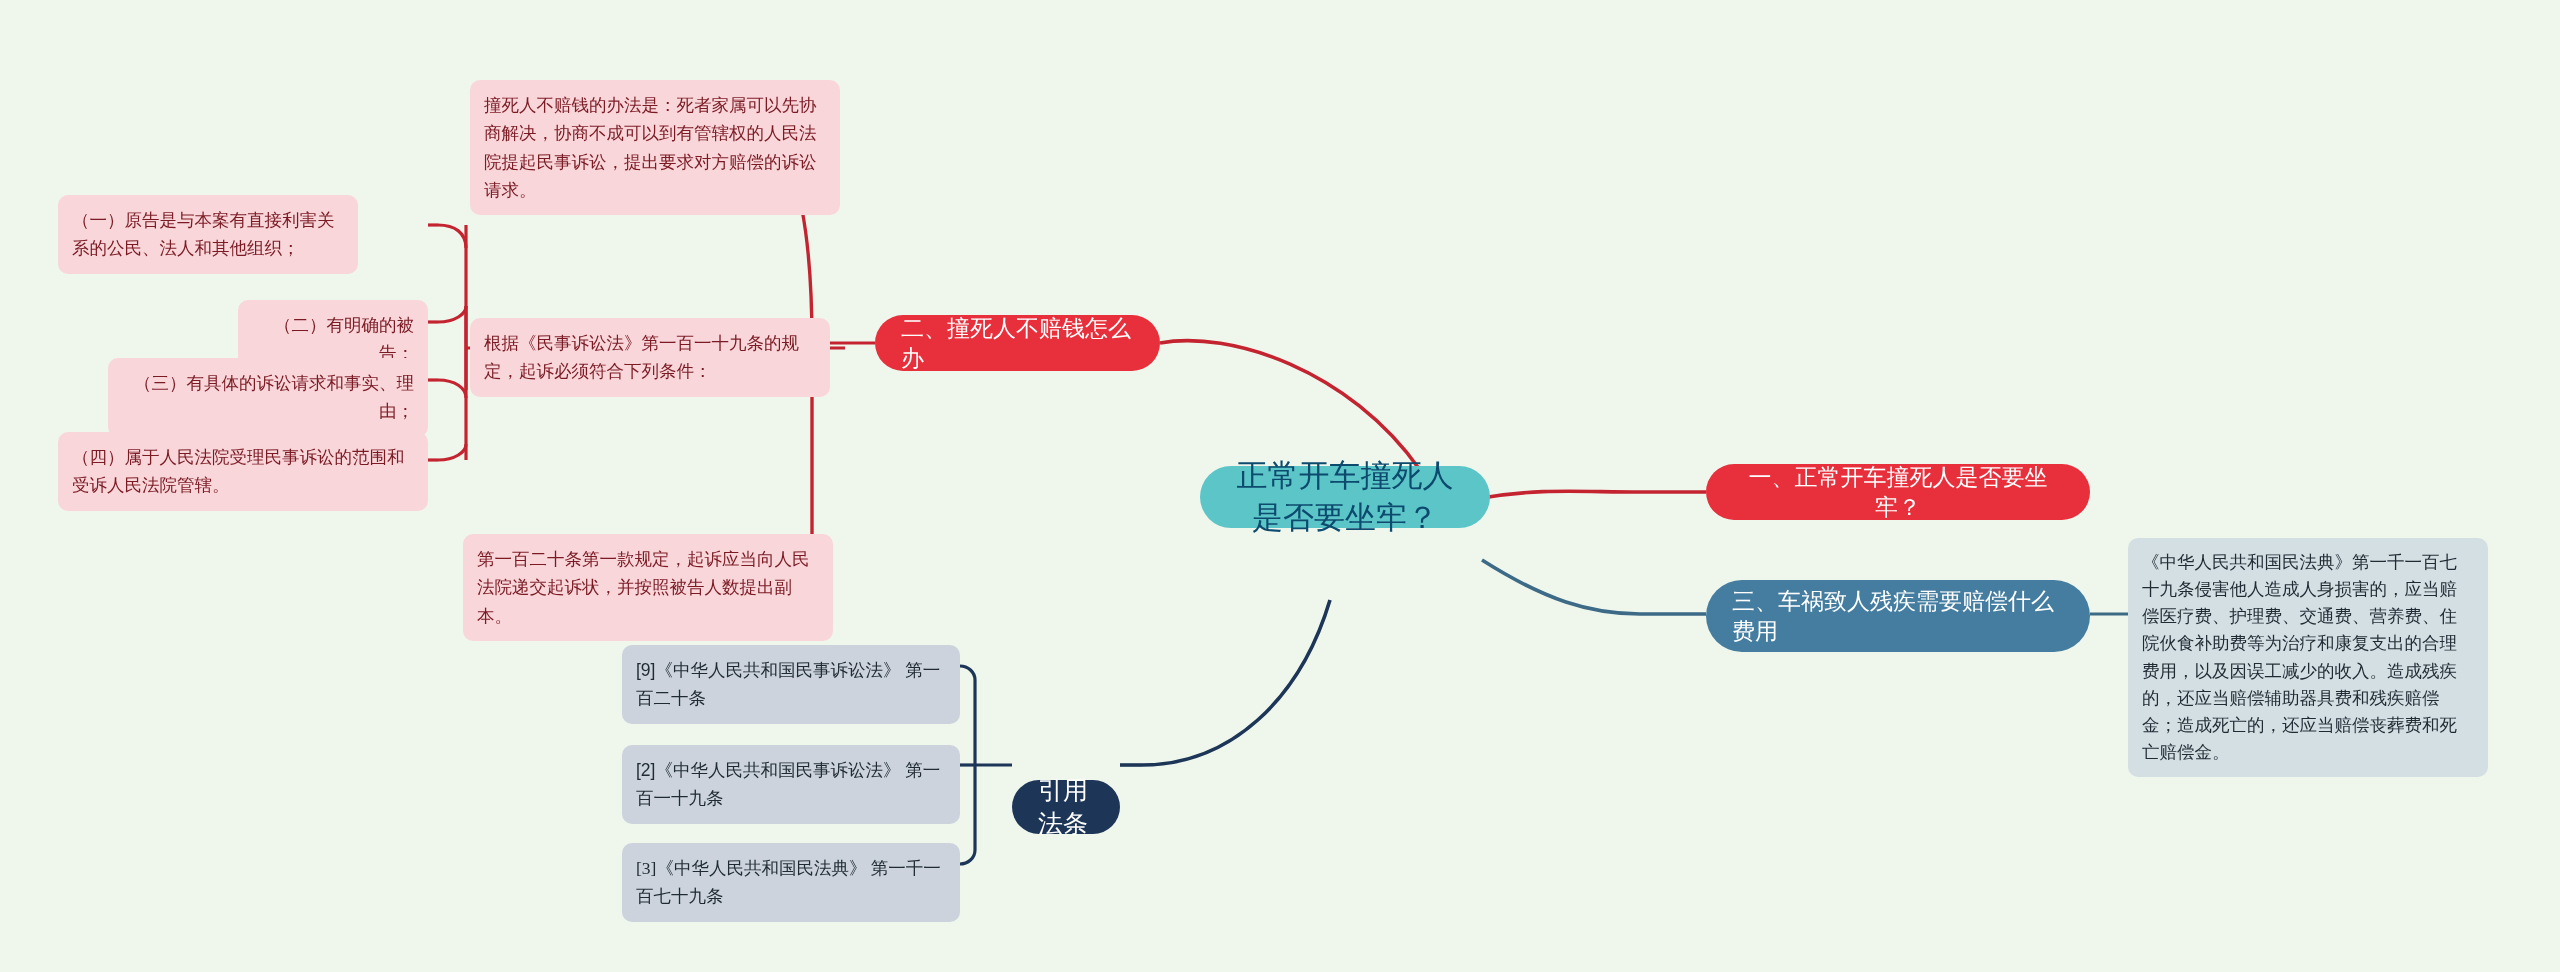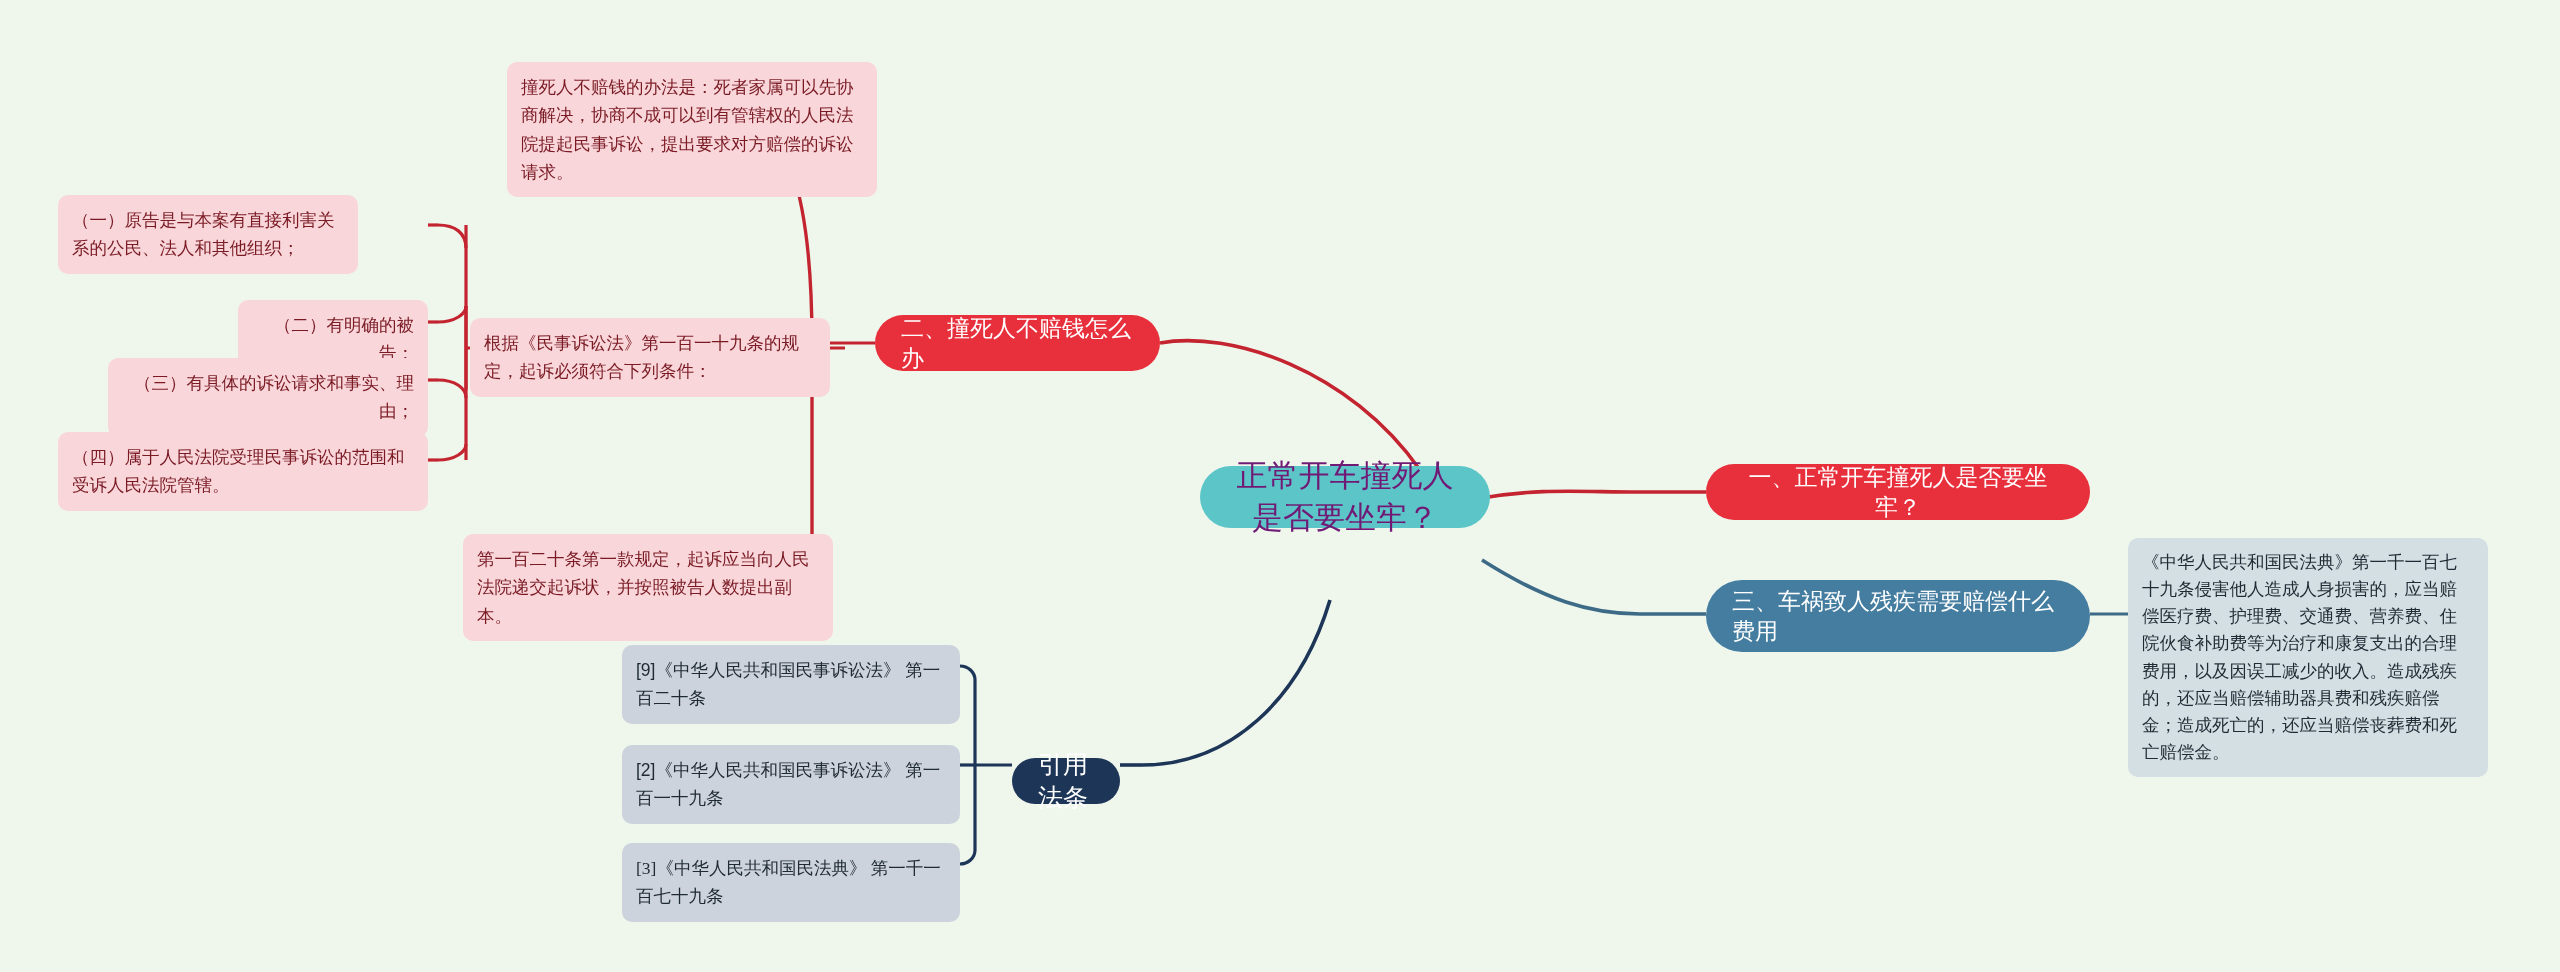--- a/index.html
+++ b/index.html
@@ -10,21 +10,21 @@
     overflow:hidden;
     position:relative;
   }
   #canvas{position:absolute;left:0;top:0;width:2560px;height:972px;}
   #wires{position:absolute;left:0;top:0;width:2560px;height:972px;pointer-events:none;}
 
   .node{position:absolute;box-sizing:border-box;}
 
   
   .central{
-    background:#5cc5c8;color:#701a75;
+    background:#5cc5c8;color:#0c4a6e;
     border-radius:60px;
     display:flex;align-items:center;justify-content:center;
     text-align:center;
     font-size:31px;line-height:1.35;
     padding:10px 28px;
   }
 
   
   .pill{
     border-radius:44px;color:#ffffff;
@@ -120,25 +120,25 @@
   </div>
 
   <div class="node pill pill-blue" style="left:1706px;top:580px;width:384px;height:72px;">
     <span>三、车祸致人残疾需要赔偿什么费用</span>
   </div>
 
   <div class="node pill pill-red2" style="left:875px;top:315px;width:285px;height:56px;justify-content:center;">
     <span>二、撞死人不赔钱怎么办</span>
   </div>
 
-  <div class="node pill pill-navy" style="left:1012px;top:758px;width:108px;height:46px;">
+  <div class="node pill pill-navy" style="left:1012px;top:780px;width:108px;height:54px;">
     <span>引用法条</span>
   </div>
 
-  <div class="node box box-pink" style="left:470px;top:62px;width:370px;height:auto;margin-left:37px;">
+  <div class="node box box-pink" style="left:470px;top:80px;width:370px;height:auto;">
     <span>撞死人不赔钱的办法是：死者家属可以先协商解决，协商不成可以到有管辖权的人民法院提起民事诉讼，提出要求对方赔偿的诉讼请求。</span>
   </div>
 
   <div class="node box box-pink" style="left:470px;top:318px;width:360px;">
     <span>根据《民事诉讼法》第一百一十九条的规定，起诉必须符合下列条件：</span>
   </div>
 
   <div class="node box box-pink" style="left:58px;top:195px;width:300px;">
     <span>（一）原告是与本案有直接利害关系的公民、法人和其他组织；</span>
   </div>

